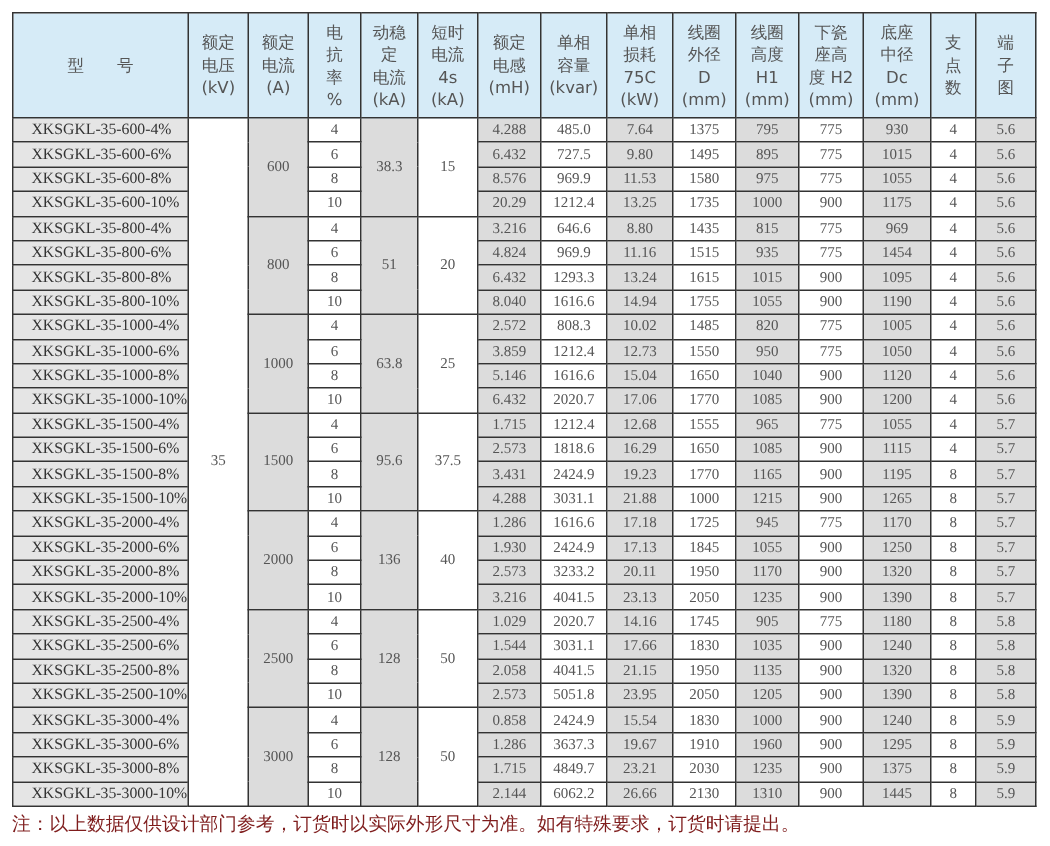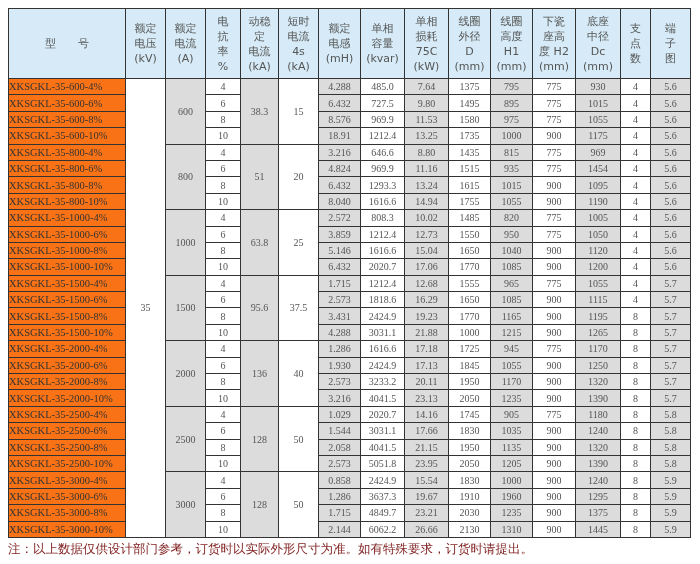--- a/index.html
+++ b/index.html
@@ -1,21 +1,21 @@
 <!DOCTYPE html>
 <html><head>
 <meta charset="utf-8">
 <style>
   html, body { margin:0; padding:0; background:#ffffff; }
   body { width:700px; height:564px; position:relative; overflow:hidden; font-family:"Liberation Serif", "DejaVu Serif", serif; }
   .wrap { position:absolute; left:8px; top:8px; }
   table { border-collapse:collapse; table-layout:fixed; }
   th { background:#d6ebf7; color:#555; font-family:"DejaVu Sans", "Liberation Sans", sans-serif; font-weight:normal; font-size:11px; line-height:15px; border:1px solid #333; padding:0; text-align:center; vertical-align:middle; height:69px; }
   td { border:1px solid #333; font-size:10px; color:#555; text-align:center; padding:0; height:15.4px; line-height:15px; white-space:nowrap; overflow:hidden; }
-  td.model { text-align:left; padding-left:0; background:#f97316; color:#333; font-size:10.5px; }
+  td.model { text-align:left; padding-left:12px; background:#e5e5e5; color:#333; font-size:10.5px; }
   td.g { background:#dcdcdc; }
   td.w { background:#ffffff; }
   .note { position:absolute; left:8px; top:541px; font-family:"DejaVu Sans", "Liberation Sans", sans-serif; font-size:12.5px; color:#7f1d1d; white-space:nowrap; }
 </style>
 </head>
 <body>
 
 <div class="wrap">
   <table>
     <colgroup>
@@ -160,21 +160,21 @@
           <td class="w">1580</td>
           <td class="g">975</td>
           <td class="w">775</td>
           <td class="g">1055</td>
           <td class="w">4</td>
           <td class="g">5.6</td>
         </tr>
         <tr>
           <td class="model">XKSGKL-35-600-10%</td>
           <td class="w">10</td>
-          <td class="g">18.91</td>
+          <td class="g">20.29</td>
           <td class="w">1212.4</td>
           <td class="g">13.25</td>
           <td class="w">1735</td>
           <td class="g">1000</td>
           <td class="w">900</td>
           <td class="g">1175</td>
           <td class="w">4</td>
           <td class="g">5.6</td>
         </tr>
         <tr>

